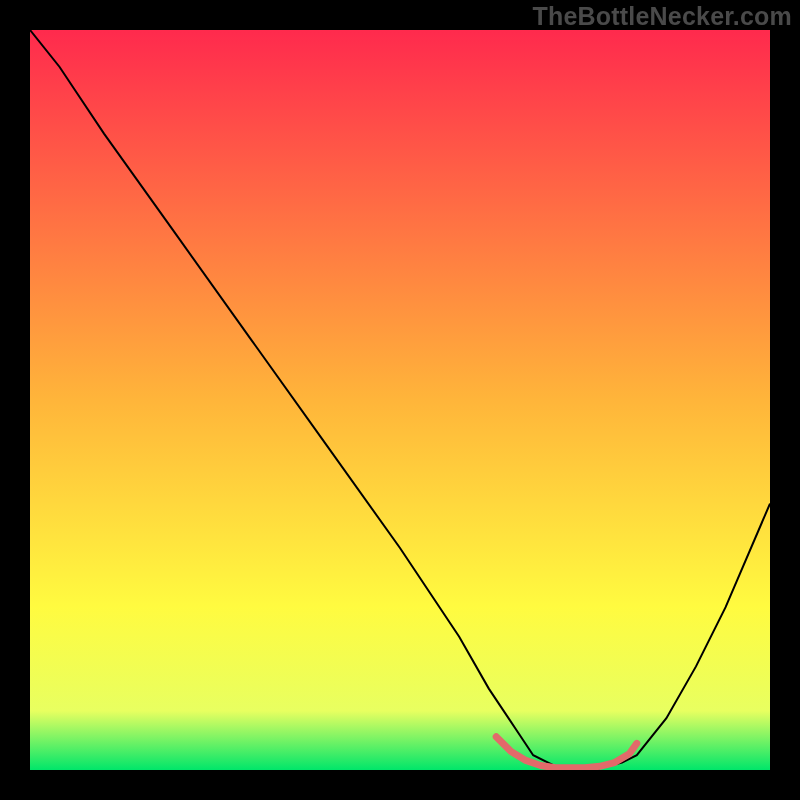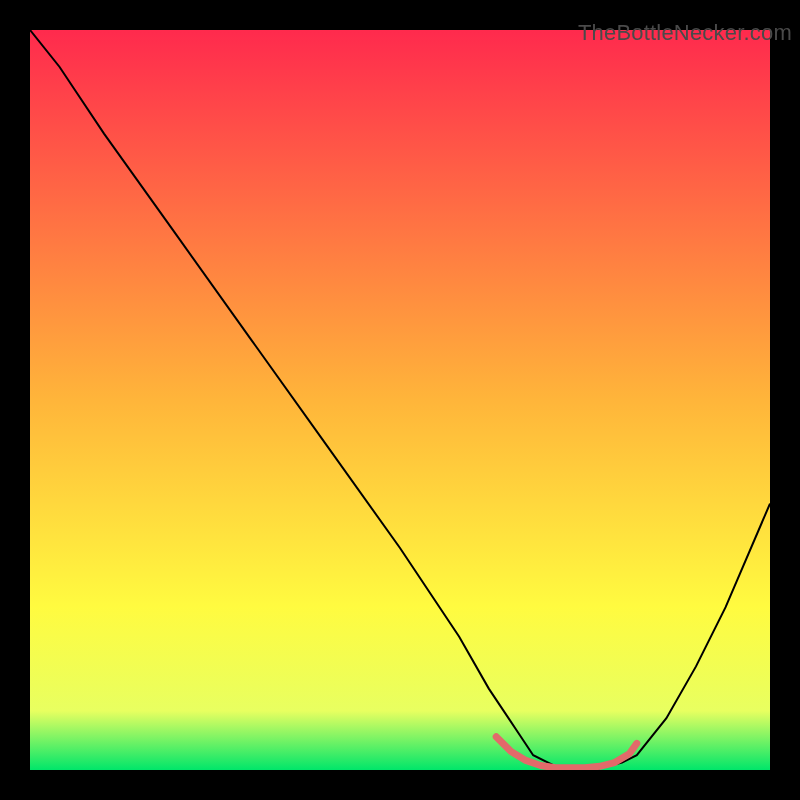--- a/index.html
+++ b/index.html
@@ -21,25 +21,25 @@
   }
   .plot-area {
     position: absolute;
     left: 0;
     top: 0;
     width: 740px;
     height: 740px;
   }
   .watermark {
     position: absolute;
-    top: 20px;
+    top: 2px;
     right: 8px;
     color: #4a4a4a;
-    font-size: 22px;
-    font-weight: 400;
+    font-size: 25px;
+    font-weight: 700;
     letter-spacing: 0.2px;
   }
 </style>
 </head>
 <body>
 
 <div class="frame">
   <svg class="plot-area" viewBox="0 0 740 740" preserveAspectRatio="none">
     <defs>
       <linearGradient id="bg-grad" x1="0" y1="0" x2="0" y2="1">

